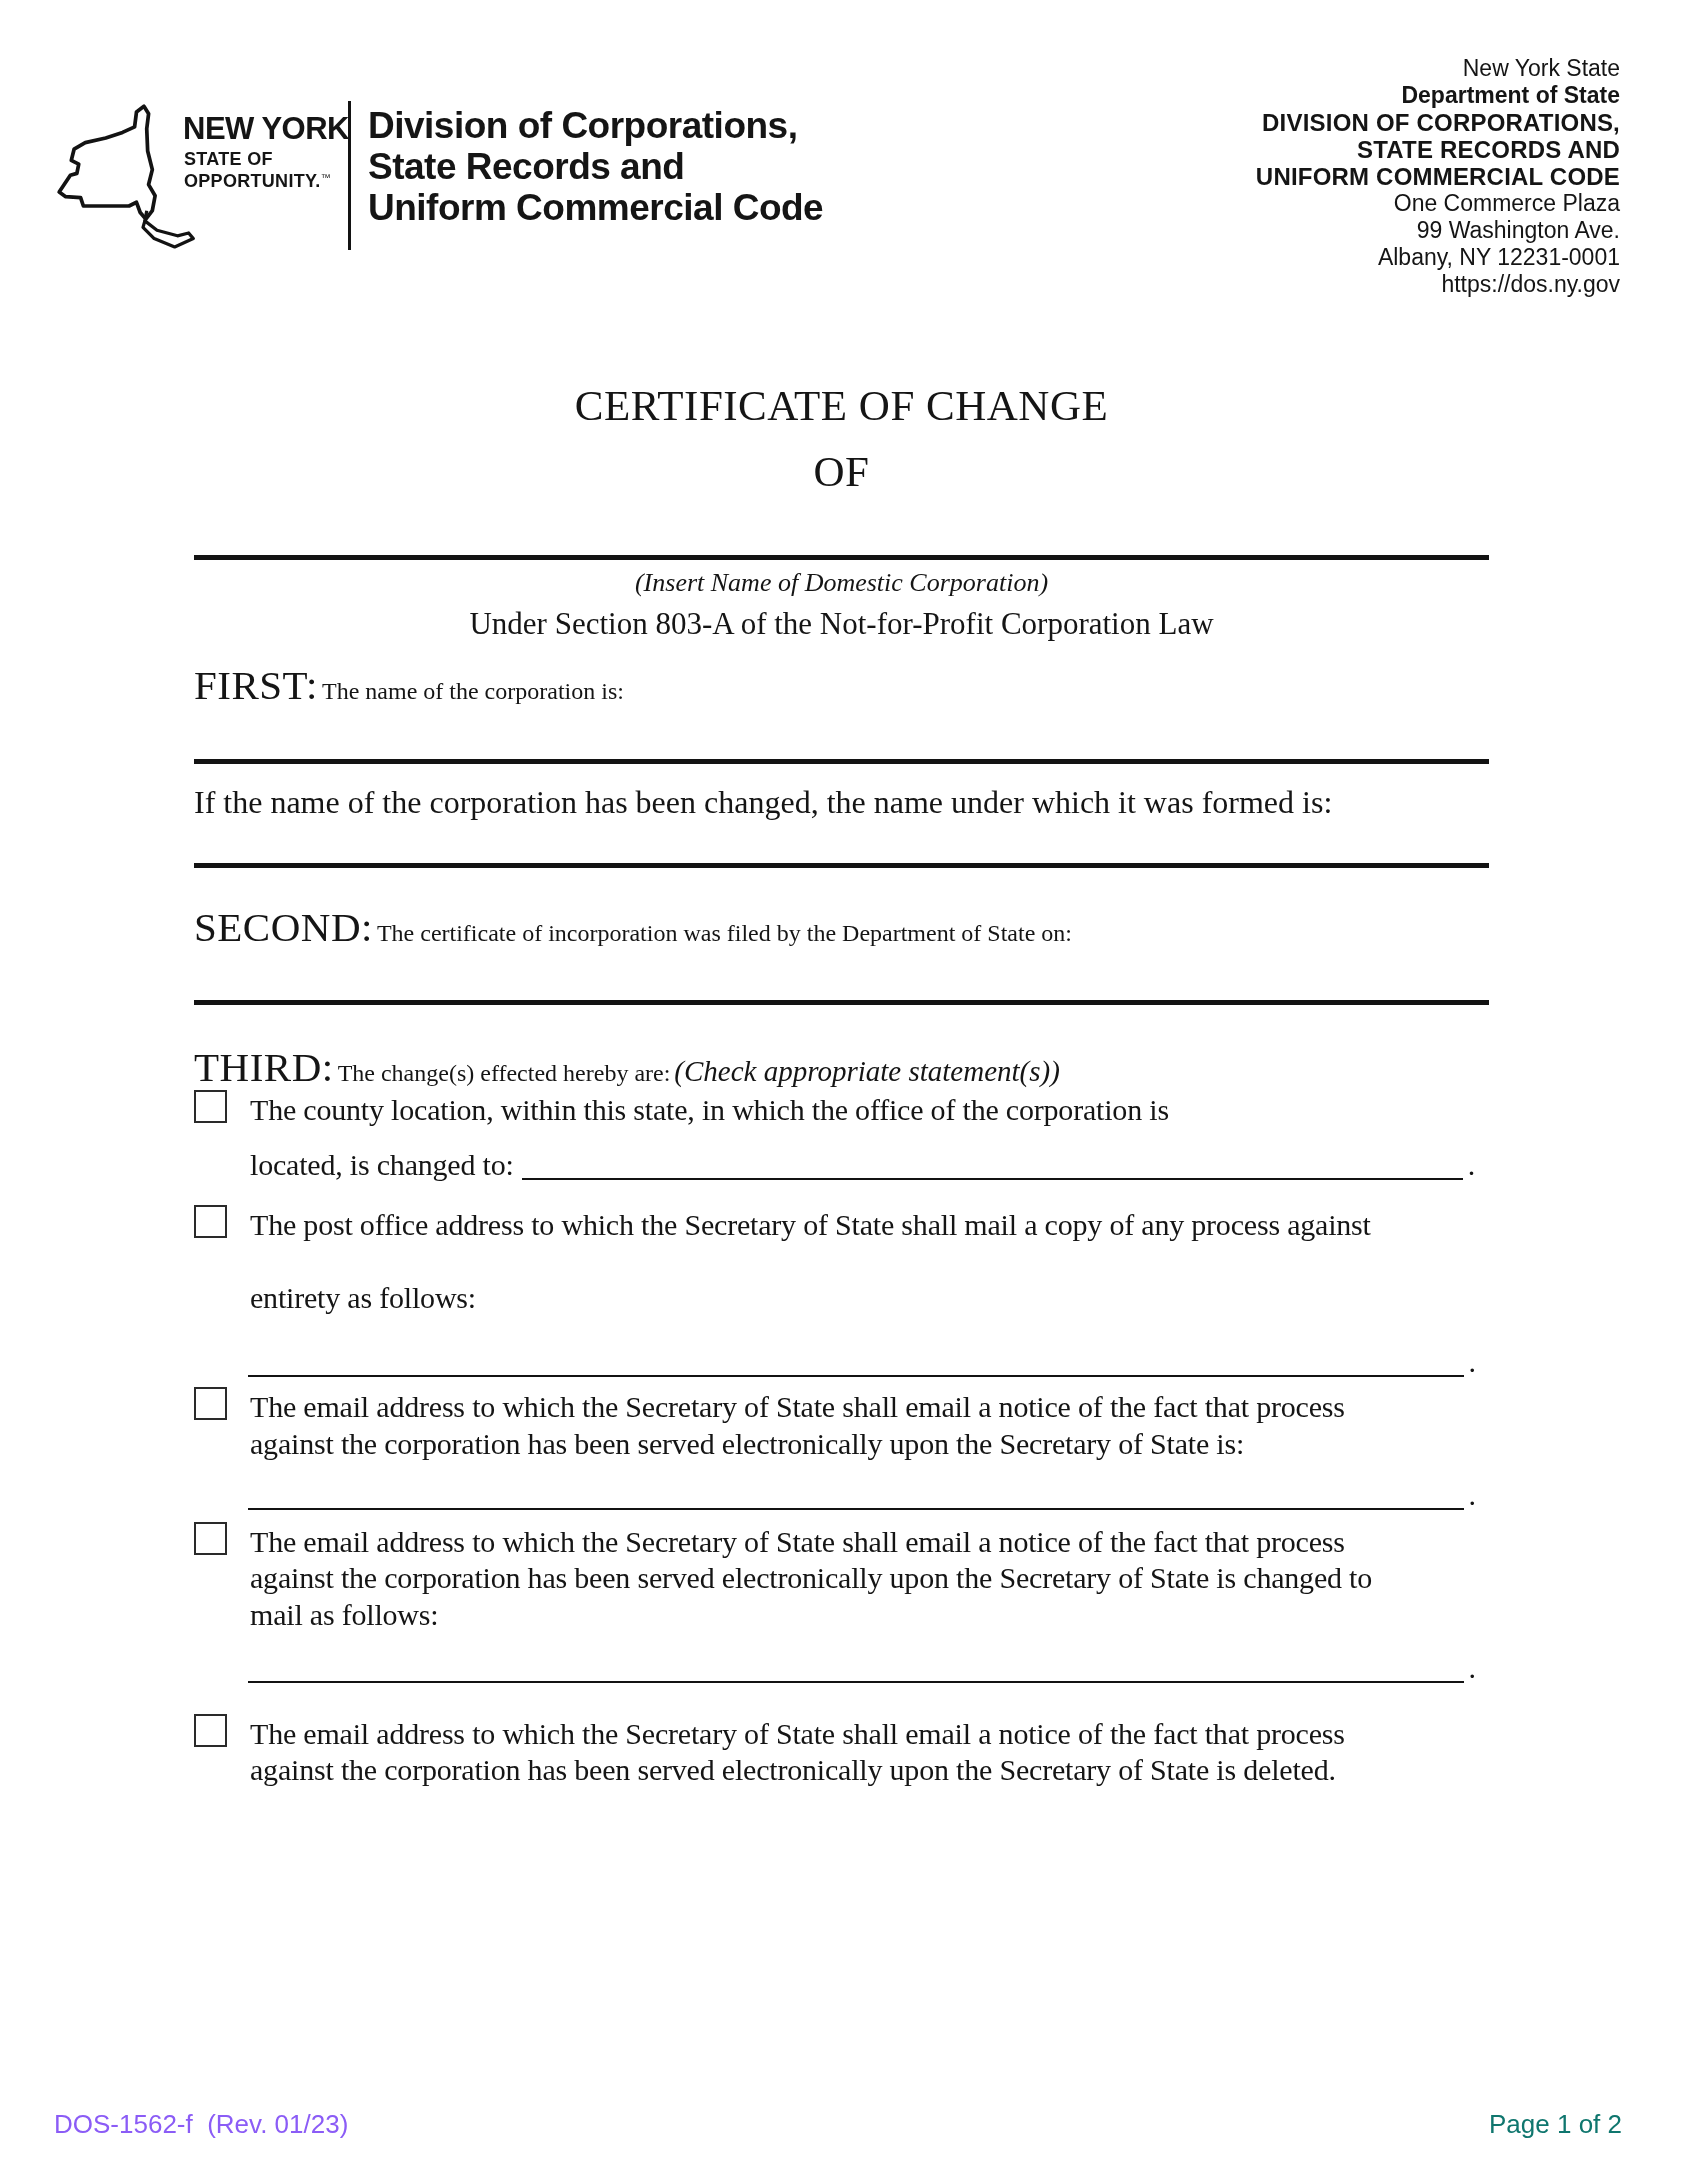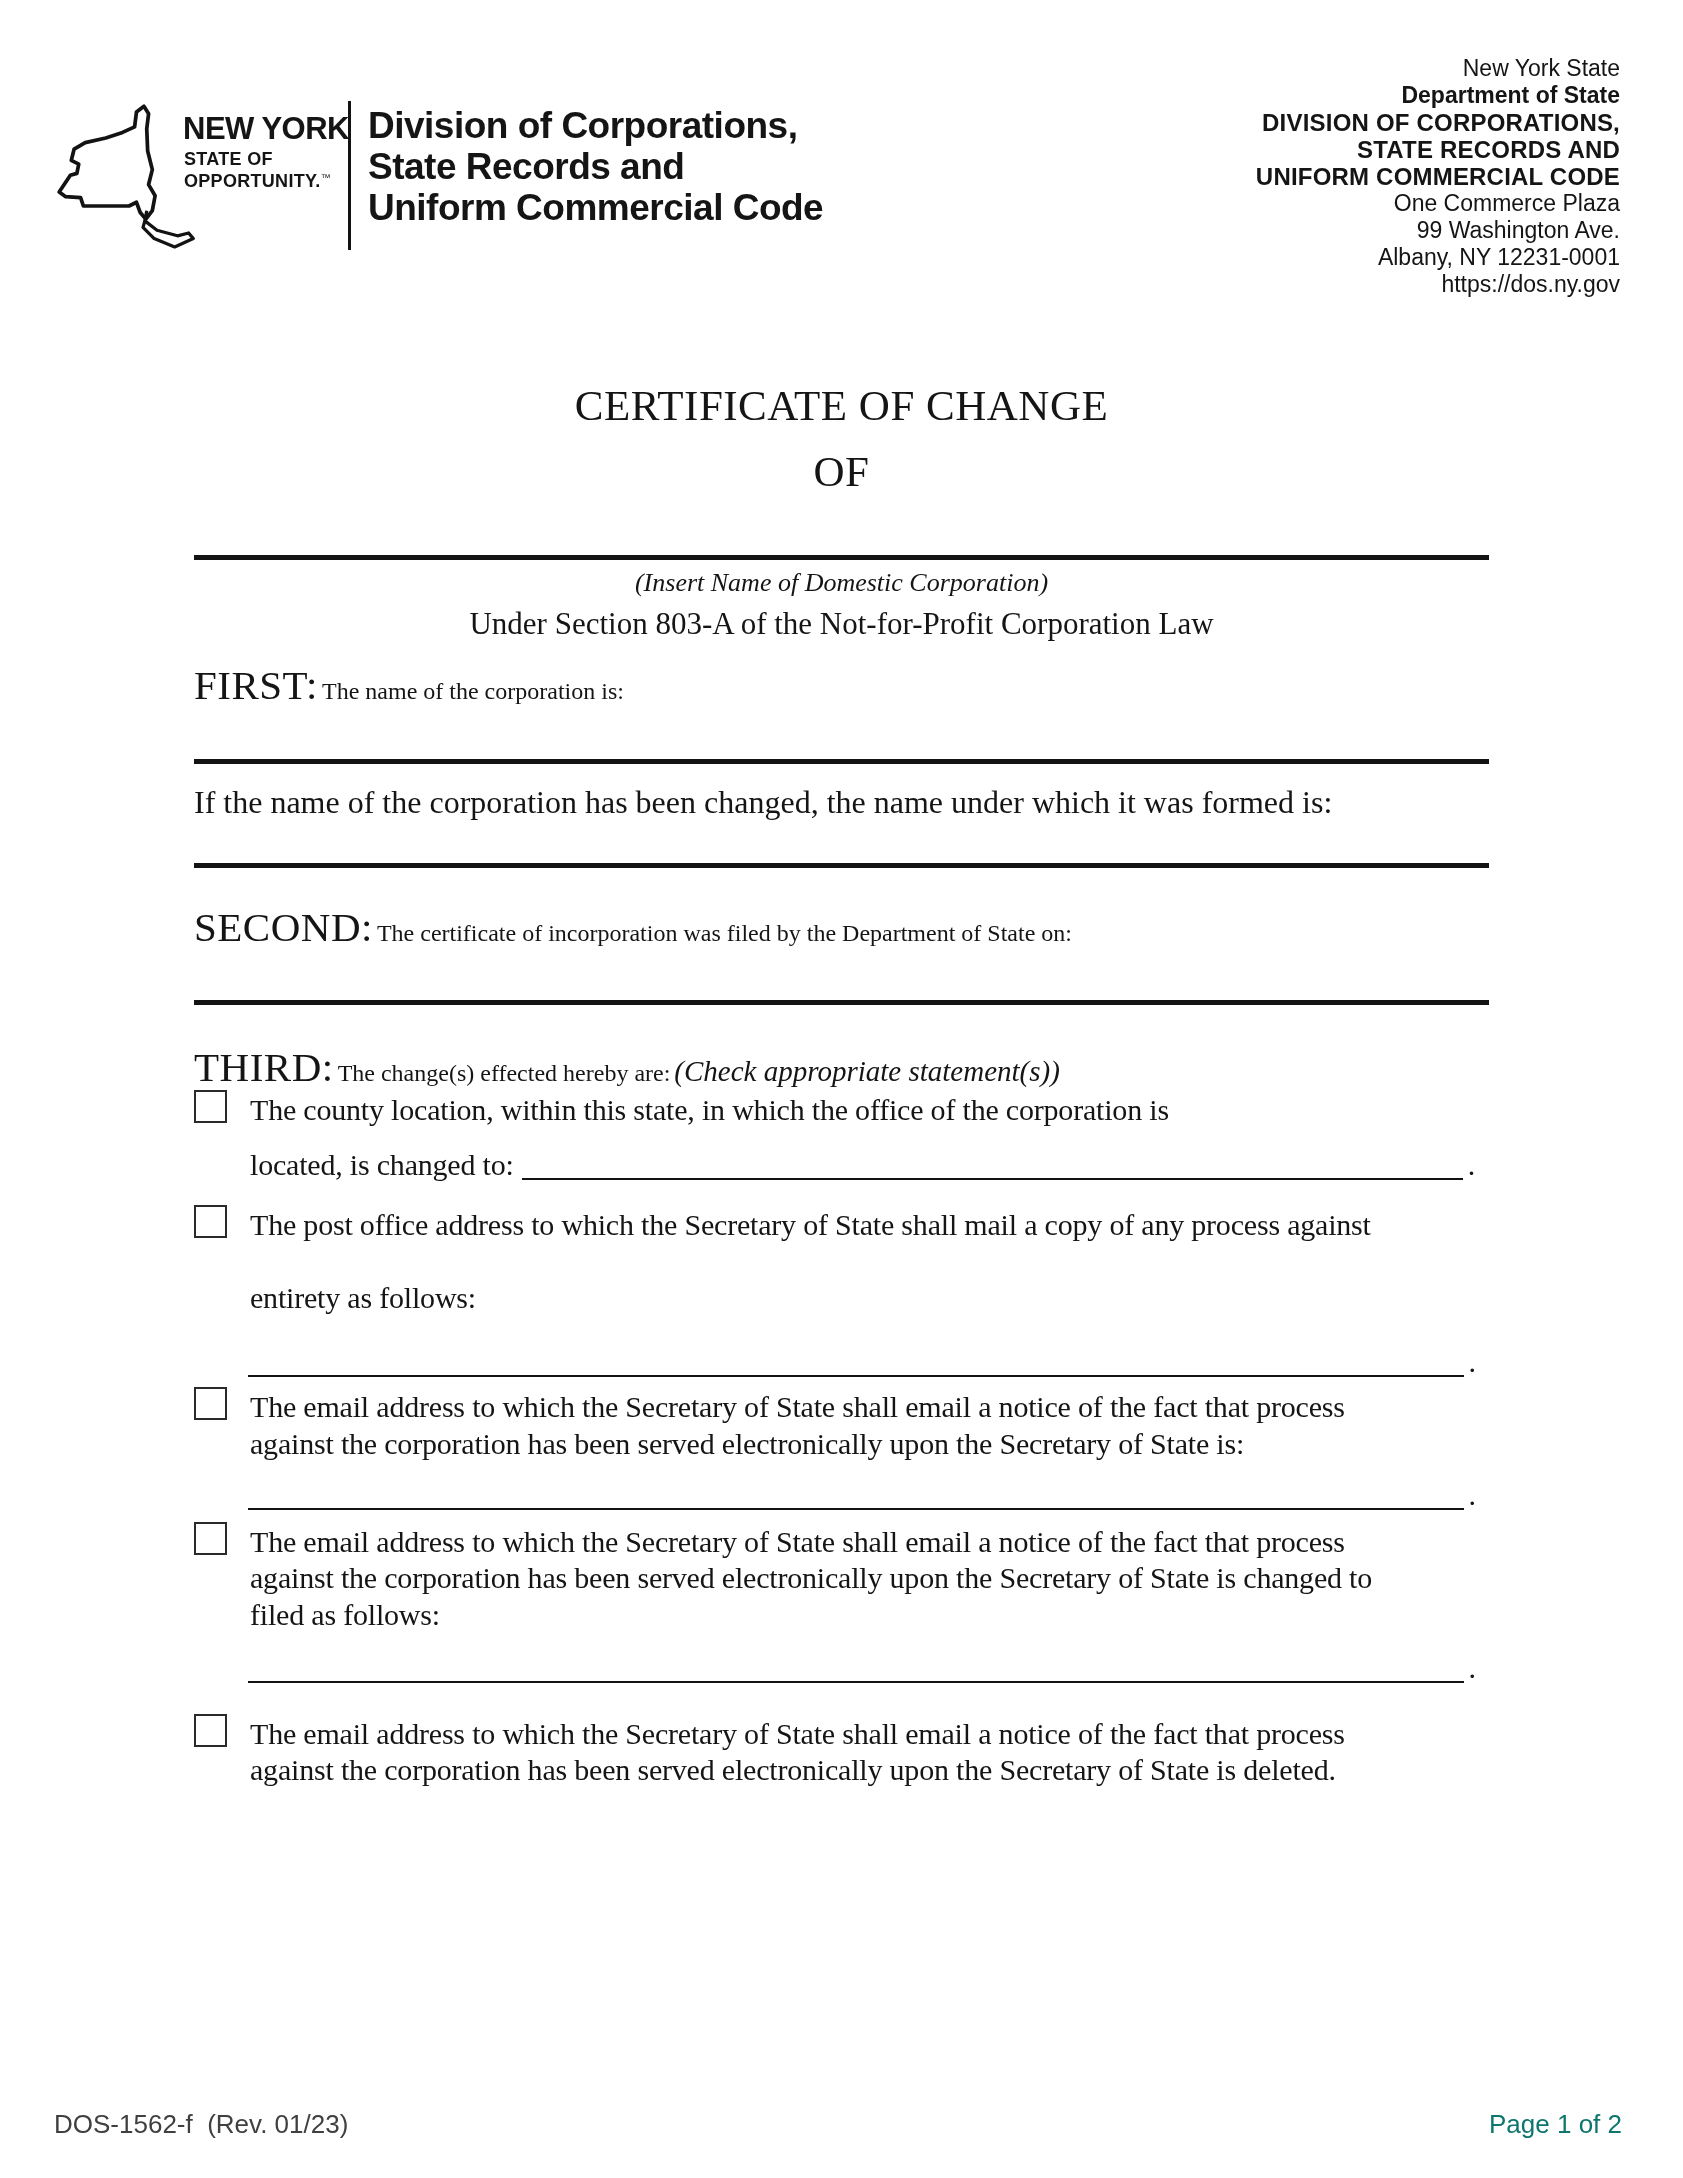--- a/index.html
+++ b/index.html
@@ -38,21 +38,21 @@
   .plain{position:absolute;left:194px;font-size:32px;white-space:nowrap;}
   
   .cb{position:absolute;left:194px;width:33px;height:33px;border:2.5px solid #2a2a2a;background:#fff;box-sizing:border-box;}
   .iline{position:absolute;left:250px;font-size:30px;letter-spacing:-0.2px;white-space:nowrap;line-height:38px;}
   .ilinerow{position:absolute;left:250px;display:flex;width:1225px;font-size:30px;letter-spacing:-0.2px;line-height:38px;white-space:nowrap;}
   .fill{flex:1;border-bottom:2.5px solid #131313;margin-left:8px;margin-bottom:4px;}
   .blankrow{position:absolute;left:248px;width:1228px;height:38px;display:flex;font-size:30px;line-height:38px;}
   .blankrow .fill{margin-left:0;}
   .period{margin-left:5px;}
   
-  .footer-left{position:absolute;left:54px;top:2109px;font-size:26px;color:#404040;white-space:pre;}
+  .footer-left{position:absolute;left:54px;top:2109px;font-size:26px;color:#8b5cf6;white-space:pre;}
   .footer-right{position:absolute;right:61px;top:2109px;font-size:26px;color:#0f766e;}
 </style>
 </head>
 <body>
 
 <div class="page">
 
   <svg class="ny-state-svg" viewBox="0 0 175 190">
     <path d="M12 102 L24 84 L31 82 L33 72 L25 68 L28 56 L40 49 L62 44 L80 38 L93 32 L95 16 L103 10 L108 18 L106 34 L107 58 L112 78 L108 94 L115 106 L112 122 L105 131 L99 124 L95 113 L87 117 L38 117 L35 108 L19 107 Z" fill="none" stroke="#131313" stroke-width="4" stroke-linejoin="round"></path>
     <path d="M104 133 L117 143 L139 149 L151 146 L156 152 L136 161 L114 152 L102 140 Z" fill="none" stroke="#131313" stroke-width="3.5" stroke-linejoin="round"></path>
@@ -131,21 +131,21 @@
   <div class="iline" style="top:1388px;">The email address to which the Secretary of State shall email a notice of the fact that process</div>
   <div class="iline" style="top:1425px;">against the corporation has been served electronically upon the Secretary of State is:</div>
   <div class="blankrow" style="top:1476px;">
     <span class="fill"></span>
     <span class="period">.</span>
   </div>
 
   <span class="cb" style="top:1522px;"></span>
   <div class="iline" style="top:1523px;">The email address to which the Secretary of State shall email a notice of the fact that process</div>
   <div class="iline" style="top:1559px;">against the corporation has been served electronically upon the Secretary of State is changed to</div>
-  <div class="iline" style="top:1596px;">filed as follows:</div>
+  <div class="iline" style="top:1596px;">mail as follows:</div>
   <div class="blankrow" style="top:1649px;">
     <span class="fill"></span>
     <span class="period">.</span>
   </div>
 
   <span class="cb" style="top:1714px;"></span>
   <div class="iline" style="top:1715px;">The email address to which the Secretary of State shall email a notice of the fact that process</div>
   <div class="iline" style="top:1751px;">against the corporation has been served electronically upon the Secretary of State is deleted.</div>
 
   <div class="footer-left sans">DOS-1562-f  (Rev. 01/23)</div>

